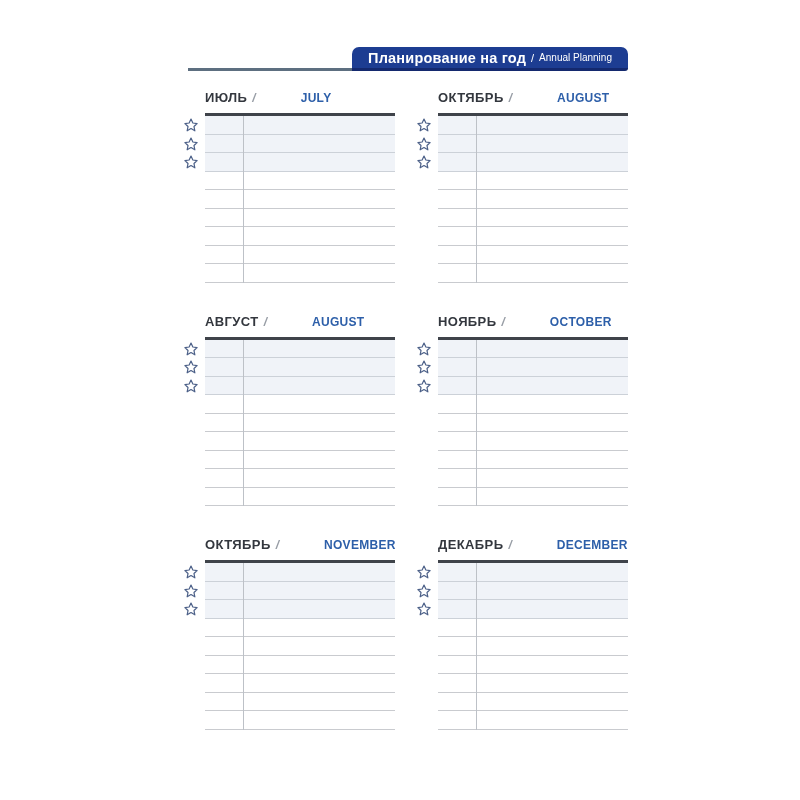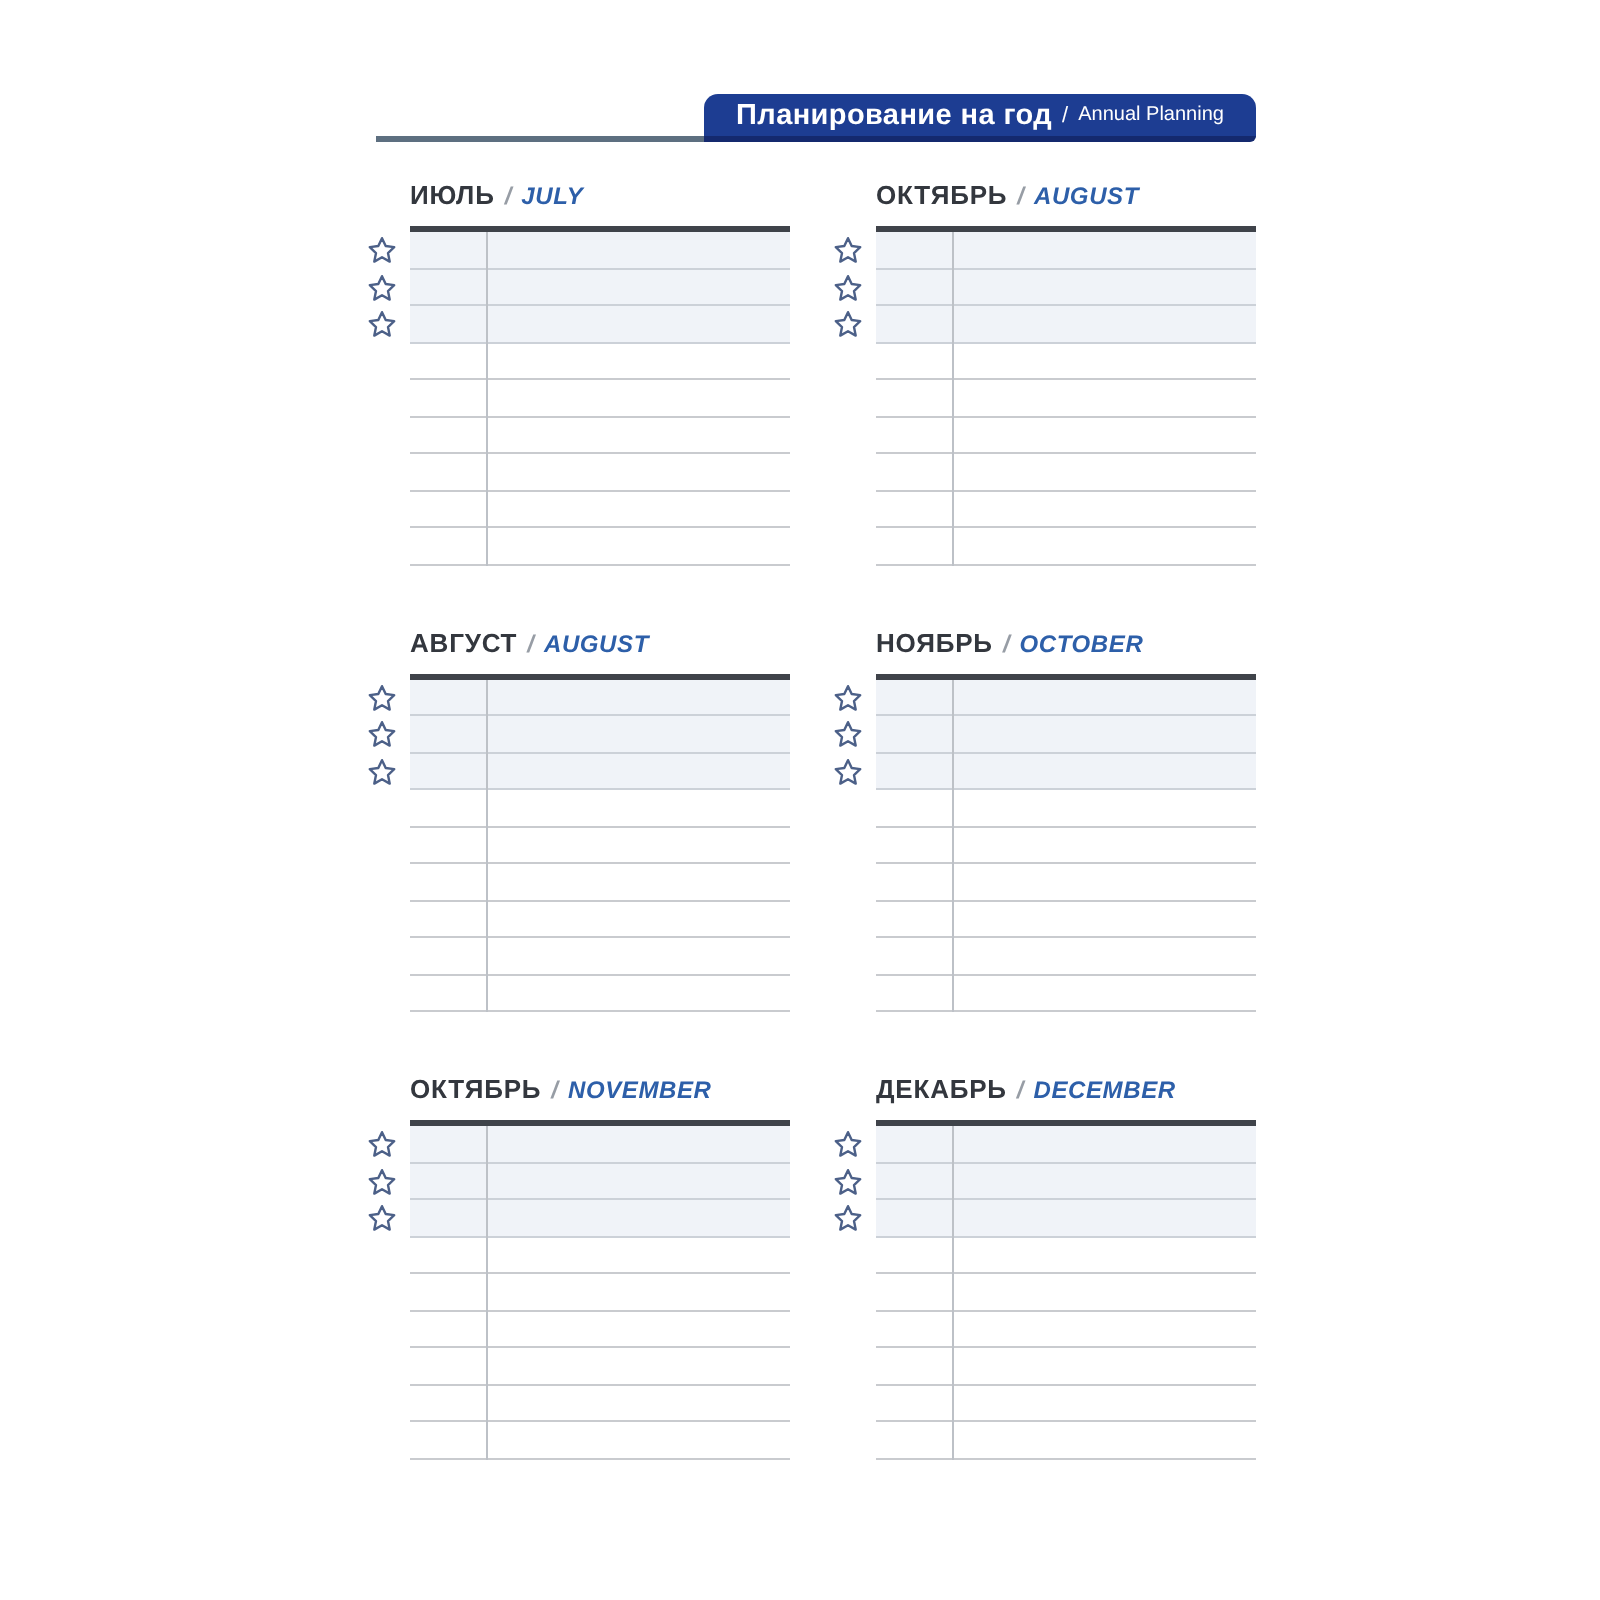--- a/index.html
+++ b/index.html
@@ -47,21 +47,21 @@
   .month { width: 211px; }
 
   .month-title {
     margin: 4px 0 8px 21px;
     height: 17px;
     display: flex; align-items: flex-end; gap: 5px;
     white-space: nowrap;
   }
   .t-ru { font-size: 13px; font-weight: bold; color: var(--month-dark, #33373e); letter-spacing: 0.4px; }
   .t-sep { font-size: 12px; font-style: italic; color: var(--slash-gray, #979da5); }
-  .t-en { font-size: 12px; font-weight: bold; font-style: italic; color: var(--month-blue, #2d5fa9); letter-spacing: 0.3px; }
+  .t-en { font-size: 12px; font-weight: bold; color: var(--month-blue, #2d5fa9); letter-spacing: 0.3px; margin-left: 40px; }
 
   .month-body { display: flex; }
 
   .stars-col {
     width: 14px; margin-right: 7px; padding-top: 3px;
     display: flex; flex-direction: column;
   }
   .star-slot { height: 18.5px; display: flex; align-items: center; justify-content: center; }
   .star { display: block; }
   .star path { stroke: var(--star-blue, #4c6088); stroke-width: 1.2; fill: none; }

